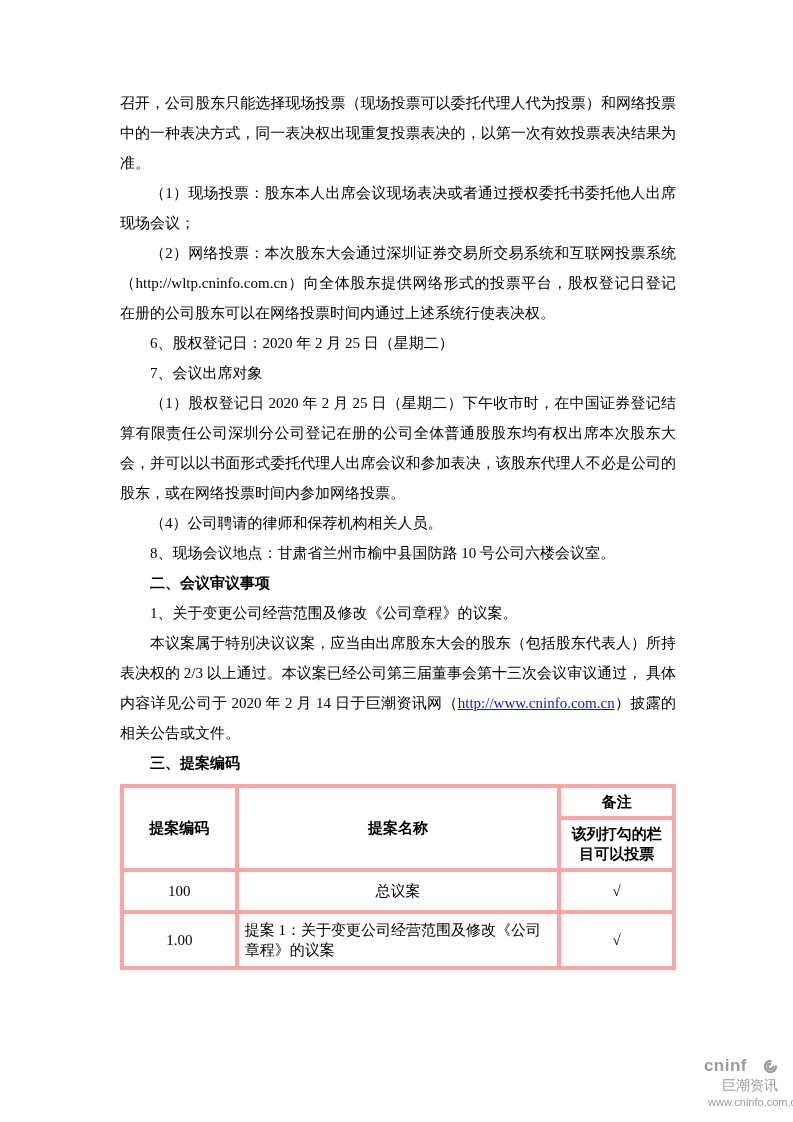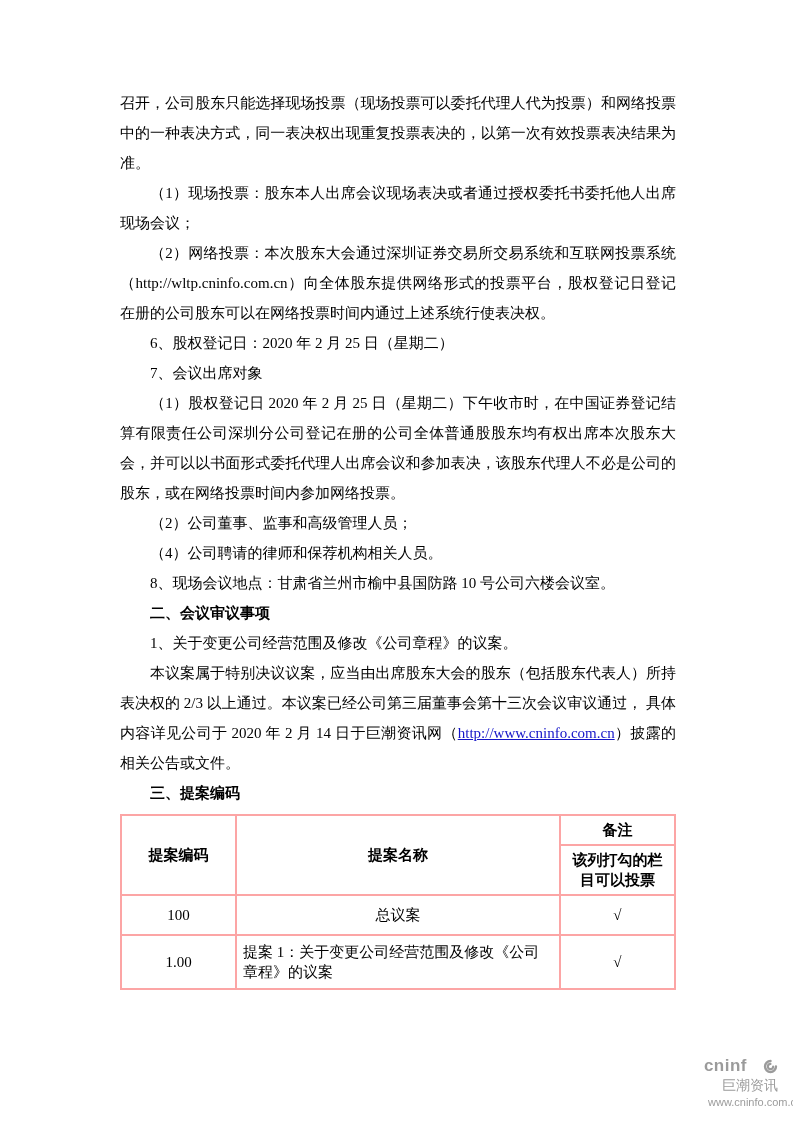--- a/index.html
+++ b/index.html
@@ -13,21 +13,21 @@
   }
   p{margin:0;}
   .ind{text-indent:2em;}
   .bold{font-weight:bold;}
   .doclink{color:#1414c8;text-decoration:underline;cursor:pointer;}
   table.proposal{
     border-collapse:collapse;width:100%;margin-top:6px;
     font-size:15px;line-height:20px;text-align:center;
   }
   table.proposal th,table.proposal td{
-    border:2px solid #fca5a5;padding:4px 6px;vertical-align:middle;margin-top:36px;
+    border:4px solid #fca5a5;padding:4px 6px;vertical-align:middle;margin-top:36px;
   }
   table.proposal th{font-weight:bold;}
   .note-top{height:20px;}
   .note-bottom{height:38px;}
   .row-code{width:113px;}
   .row-name{width:318px;}
   .row-note{width:113px;}
   td.left{text-align:left;padding-left:9px;padding-right:9px;}
   tr.r1 td{height:30px;}
   tr.r2 td{height:44px;}
@@ -46,21 +46,20 @@
 </head>
 <body>
 
 <div class="content">
   <p>召开，公司股东只能选择现场投票（现场投票可以委托代理人代为投票）和网络投票中的一种表决方式，同一表决权出现重复投票表决的，以第一次有效投票表决结果为准。</p>
   <p class="ind">（1）现场投票：股东本人出席会议现场表决或者通过授权委托书委托他人出席现场会议；</p>
   <p class="ind">（2）网络投票：本次股东大会通过深圳证券交易所交易系统和互联网投票系统 （http://wltp.cninfo.com.cn）向全体股东提供网络形式的投票平台，股权登记日登记在册的公司股东可以在网络投票时间内通过上述系统行使表决权。</p>
   <p class="ind">6、股权登记日：2020 年 2 月 25 日（星期二）</p>
   <p class="ind">7、会议出席对象</p>
   <p class="ind">（1）股权登记日 2020 年 2 月 25 日（星期二）下午收市时，在中国证券登记结算有限责任公司深圳分公司登记在册的公司全体普通股股东均有权出席本次股东大会，并可以以书面形式委托代理人出席会议和参加表决，该股东代理人不必是公司的股东，或在网络投票时间内参加网络投票。</p>
-  <p class="ind">（2）公司董事、监事和高级管理人员；</p>
   <p class="ind">（4）公司聘请的律师和保荐机构相关人员。</p>
   <p class="ind">8、现场会议地点：甘肃省兰州市榆中县国防路 10 号公司六楼会议室。</p>
   <p class="ind bold">二、会议审议事项</p>
   <p class="ind">1、关于变更公司经营范围及修改《公司章程》的议案。</p>
   <p class="ind"><span>本议案属于特别决议议案，应当由出席股东大会的股东（包括股东代表人）所持表决权的 2/3 以上通过。本议案已经公司第三届董事会第十三次会议审议通过， 具体内容详见公司于 2020 年 2 月 14 日于巨潮资讯网（</span><span class="doclink">http://www.cninfo.com.cn</span><span>）披露的相关公告或文件。</span></p>
   <p class="ind bold">三、提案编码</p>
 
   <table class="proposal">
     <colgroup>
       <col class="row-code">

